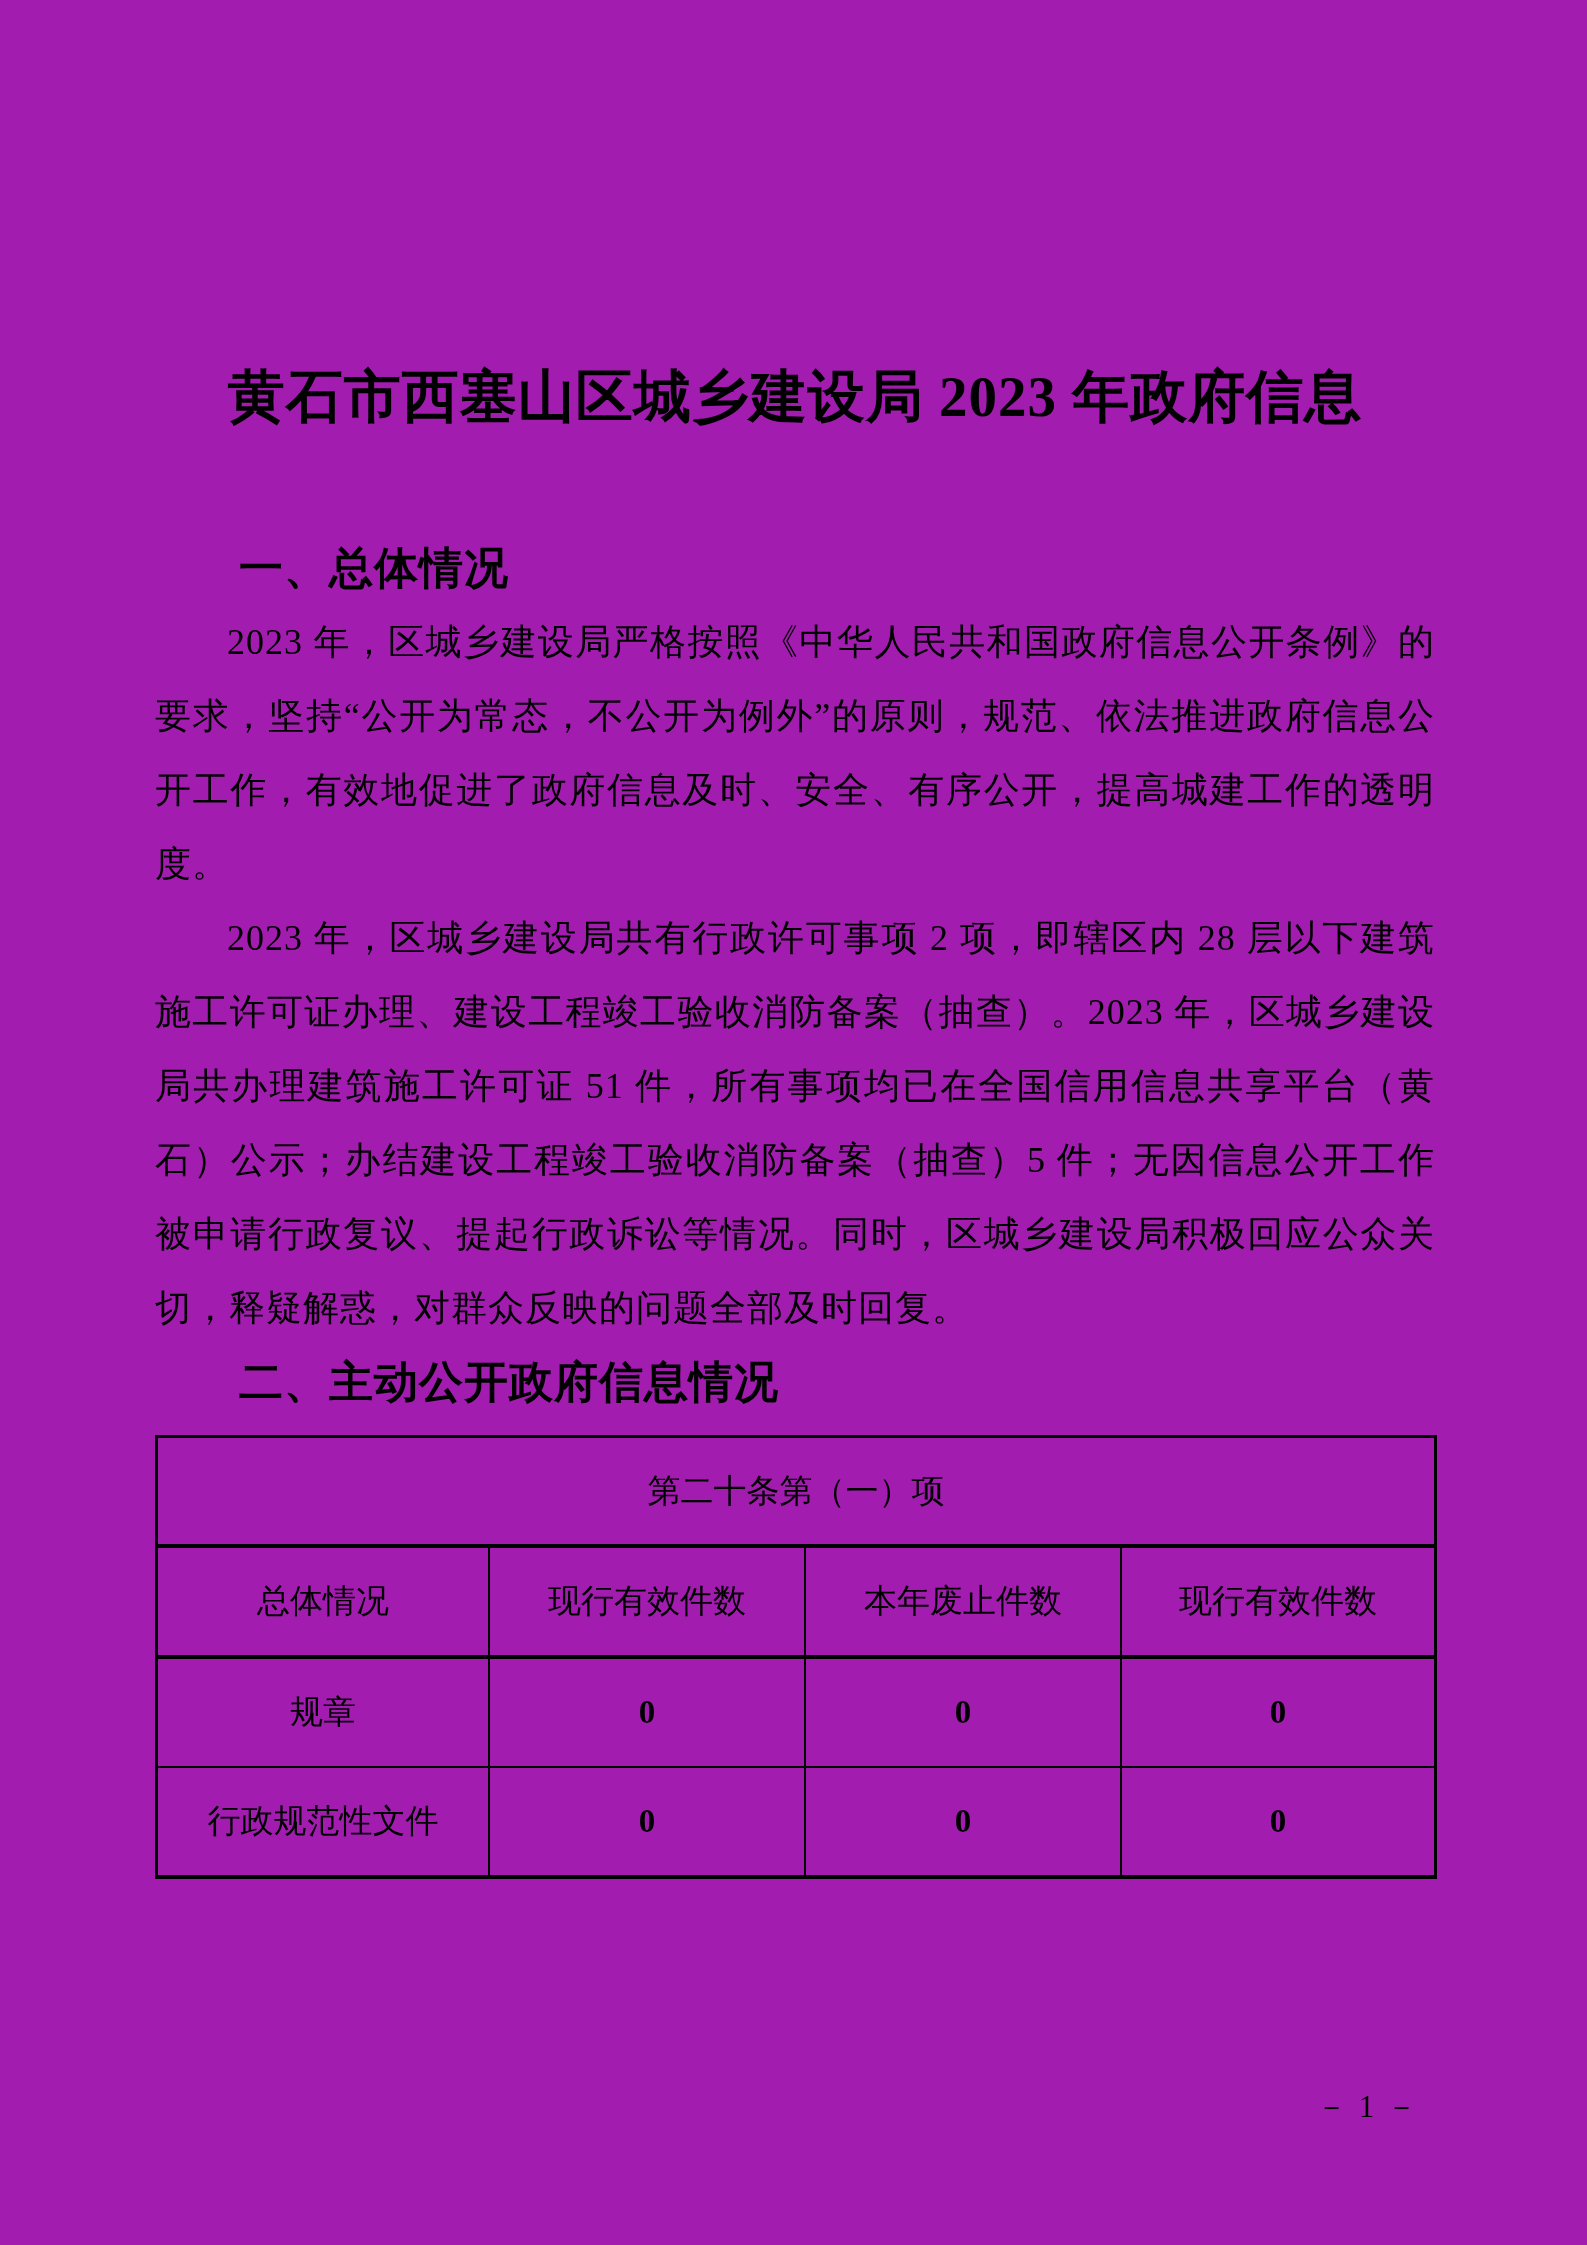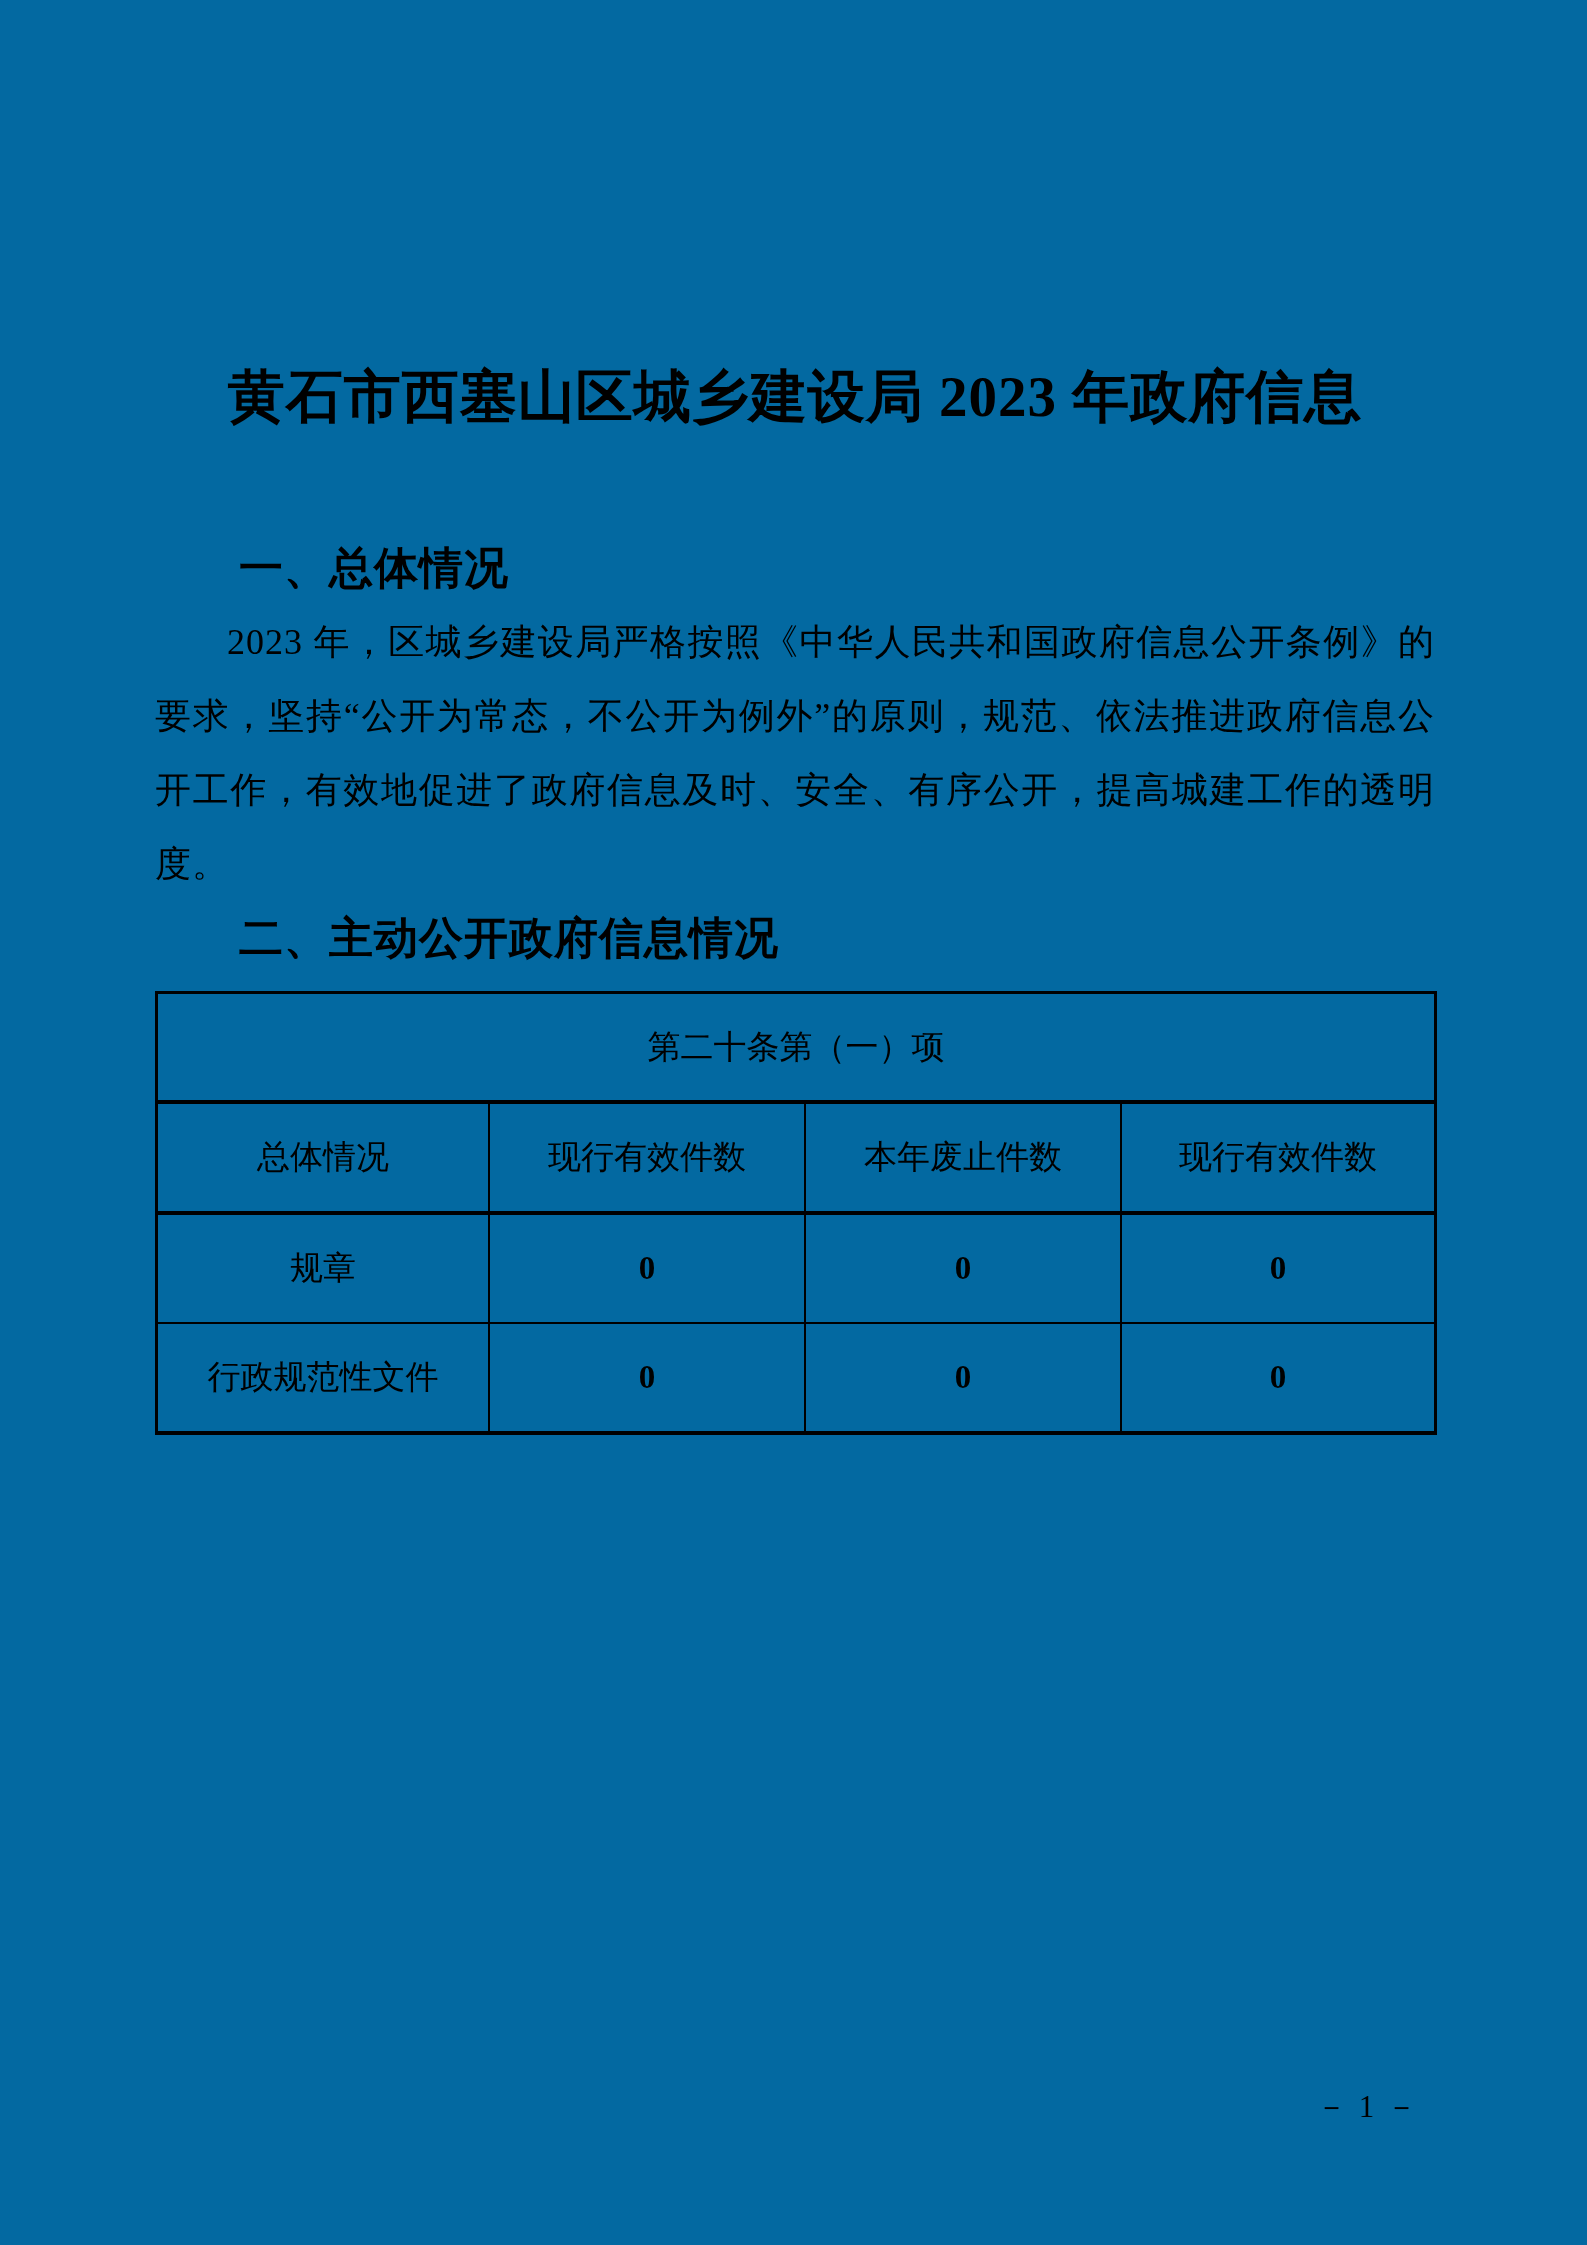--- a/index.html
+++ b/index.html
@@ -6,21 +6,21 @@
     margin: 0;
     padding: 0;
     background: #ffffff;
     color: #000000;
     font-family: "Liberation Serif", "DejaVu Serif", serif;
   }
   .page {
     position: relative;
     width: 1587px;
     height: 2245px;
-    background: #0369a1;
+    background: #a21caf;
     overflow: hidden;
   }
   .content {
     position: absolute;
     left: 155px;
     top: 0;
     width: 1280px;
   }
   .doc-title {
     margin: 352px 0 0 0;
@@ -95,20 +95,21 @@
   <div class="content">
 
     <h1 class="doc-title">
       <span class="title-line">黄石市西塞山区城乡建设局 2023 年政府信息</span>
     </h1>
 
     <h2 class="section-heading heading-gap">一、总体情况</h2>
 
     <p class="body-paragraph">2023 年，区城乡建设局严格按照《中华人民共和国政府信息公开条例》的要求，坚持“公开为常态，不公开为例外”的原则，规范、依法推进政府信息公开工作，有效地促进了政府信息及时、安全、有序公开，提高城建工作的透明度。</p>
 
+    <p class="body-paragraph">2023 年，区城乡建设局共有行政许可事项 2 项，即辖区内 28 层以下建筑施工许可证办理、建设工程竣工验收消防备案（抽查）。2023 年，区城乡建设局共办理建筑施工许可证 51 件，所有事项均已在全国信用信息共享平台（黄石）公示；办结建设工程竣工验收消防备案（抽查）5 件；无因信息公开工作被申请行政复议、提起行政诉讼等情况。同时，区城乡建设局积极回应公众关切，释疑解惑，对群众反映的问题全部及时回复。</p>
 
     <h2 class="section-heading">二、主动公开政府信息情况</h2>
 
     <table class="report-table">
       <colgroup>
         <col class="c1">
           <col class="c2">
           <col class="c3">
           <col class="c4">
       </colgroup>

